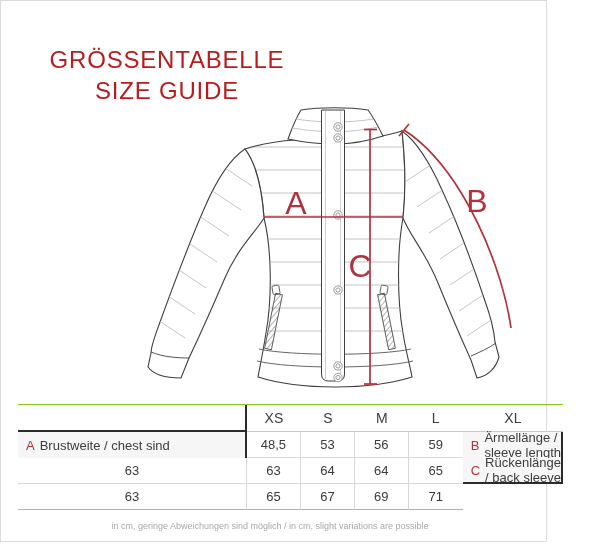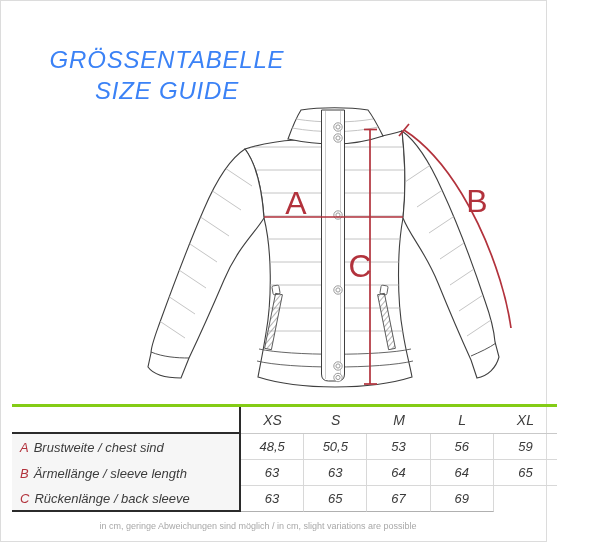--- a/index.html
+++ b/index.html
@@ -1,36 +1,36 @@
 <!DOCTYPE html>
 <html><head>
 <meta charset="utf-8">
 <style>
   html,body{margin:0;padding:0;background:#ffffff;width:600px;height:546px;overflow:hidden;
             font-family:"Liberation Sans",sans-serif;-webkit-font-smoothing:antialiased;}
   .card{position:absolute;left:0;top:0;width:547px;height:542px;border:1px solid #dcdcdc;
         box-sizing:border-box;background:#ffffff;}
   .title-block{position:absolute;left:42px;top:44px;width:250px;text-align:center;
-               color:#3b82f6;font-size:24px;line-height:31px;letter-spacing:0.8px;font-weight:400;font-style:italic;}
+               color:#b91c1c;font-size:24px;line-height:31px;letter-spacing:0.8px;font-weight:400;}
   .jacket-svg{position:absolute;left:0;top:0;width:547px;height:546px;}
   
-  .size-table{position:absolute;left:12px;top:404px;width:545px;display:grid;
+  .size-table{position:absolute;left:18px;top:404px;width:545px;display:grid;
               grid-template-columns:229px repeat(5,1fr);grid-template-rows:27px 26px 26px 26px;
-              border-top:3px solid #84cc16;font-size:13px;color:#3a3a3a;font-style:italic;}
+              border-top:1px solid #84cc16;font-size:13px;color:#3a3a3a;}
   .size-table>div{box-sizing:border-box;display:flex;align-items:center;}
   .cell-corner{border-right:2px solid #2b2b2b;border-bottom:2px solid #2b2b2b;background:#fff;}
   .cell-size{justify-content:center;border-bottom:1px solid #c9c9c9;font-size:14px;color:#3c3c3c;}
   .cell-label{background:#f6f6f6;border-right:2px solid #2b2b2b;padding-left:8px;color:#3c3c3c;}
   .cell-label.last{border-bottom:2px solid #2b2b2b;}
   .cell-label .key{color:#b2323c;margin-right:5px;}
   .cell-val{justify-content:center;border-right:1px solid #d8d8d8;border-bottom:1px solid #d8d8d8;}
   .cell-val.colend{border-right:none;}
   .cell-val.rowend{border-bottom:1px solid #b0b0b0;}
   .footnote{position:absolute;left:0;top:521px;width:516px;text-align:center;
-            font-size:9px;color:#a8a8a8;}
+            font-size:9px;color:#a8a8a8;padding-left:12px;}
 </style>
 </head>
 <body>
 
 <div class="card"></div>
 
 <div class="title-block">
   <div>GRÖSSENTABELLE</div>
   <div>SIZE GUIDE</div>
 </div>
@@ -153,21 +153,20 @@
   <div class="cell-size">S</div>
   <div class="cell-size">M</div>
   <div class="cell-size">L</div>
   <div class="cell-size">XL</div>
 
   <div class="cell-label">
     <span class="key">A</span>
     <span>Brustweite / chest sind</span>
   </div>
   <div class="cell-val">48,5</div>
-  <div class="cell-val">50,5</div>
   <div class="cell-val">53</div>
   <div class="cell-val">56</div>
   <div class="cell-val colend">59</div>
 
   <div class="cell-label">
     <span class="key">B</span>
     <span>Ärmellänge / sleeve length</span>
   </div>
   <div class="cell-val">63</div>
   <div class="cell-val">63</div>
@@ -176,15 +175,16 @@
   <div class="cell-val colend">65</div>
 
   <div class="cell-label last">
     <span class="key">C</span>
     <span>Rückenlänge / back sleeve</span>
   </div>
   <div class="cell-val rowend">63</div>
   <div class="cell-val rowend">65</div>
   <div class="cell-val rowend">67</div>
   <div class="cell-val rowend">69</div>
+  <div class="cell-val rowend colend">71</div>
 </div>
 
 <div class="footnote">in cm, geringe Abweichungen sind möglich / in cm, slight variations are possible</div>
 
 </body></html>

